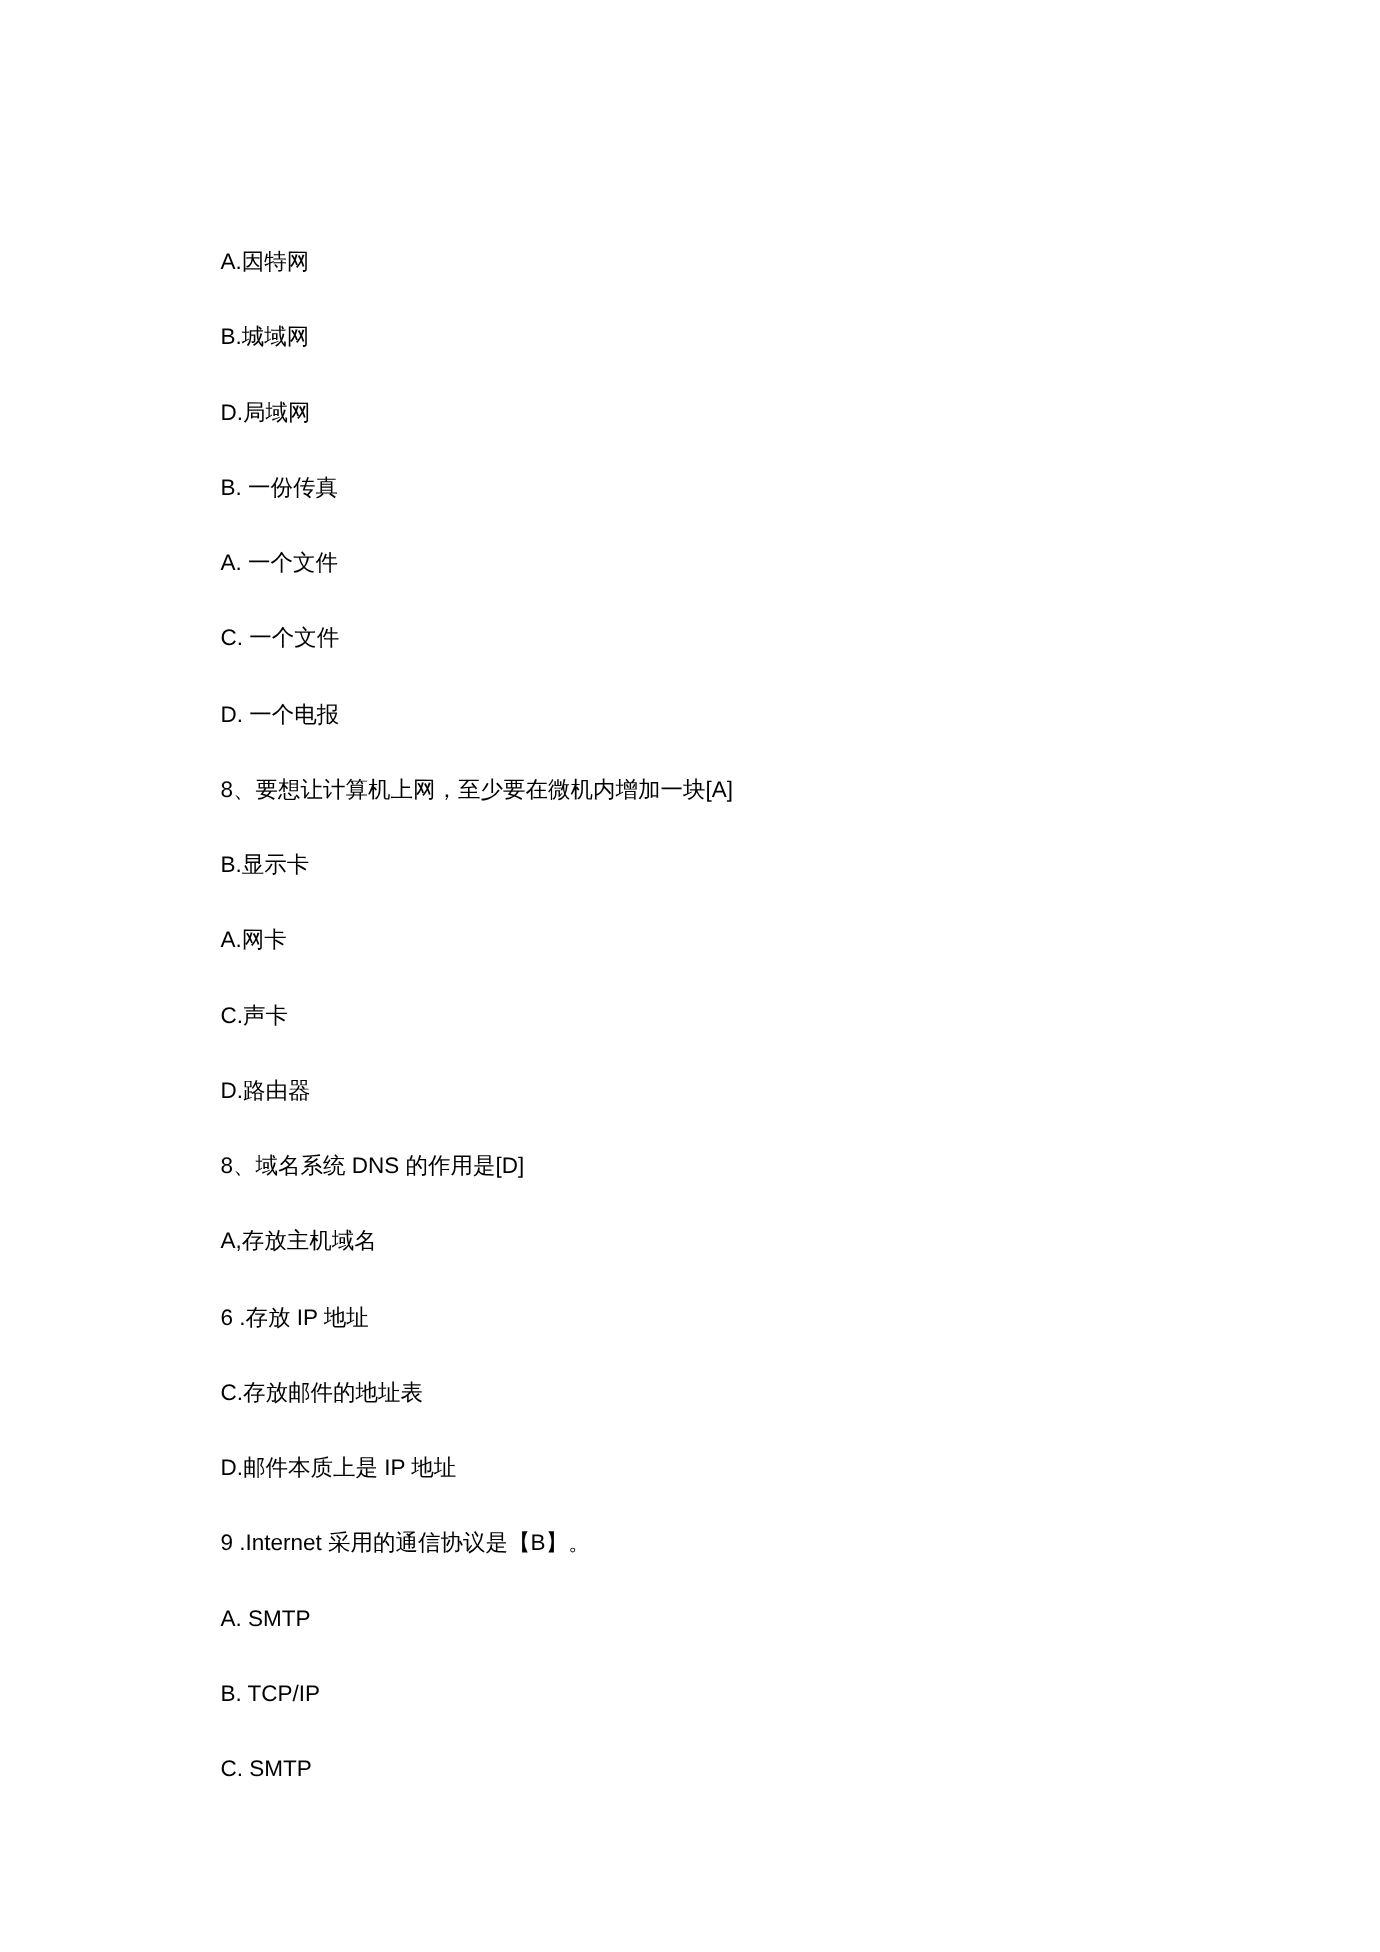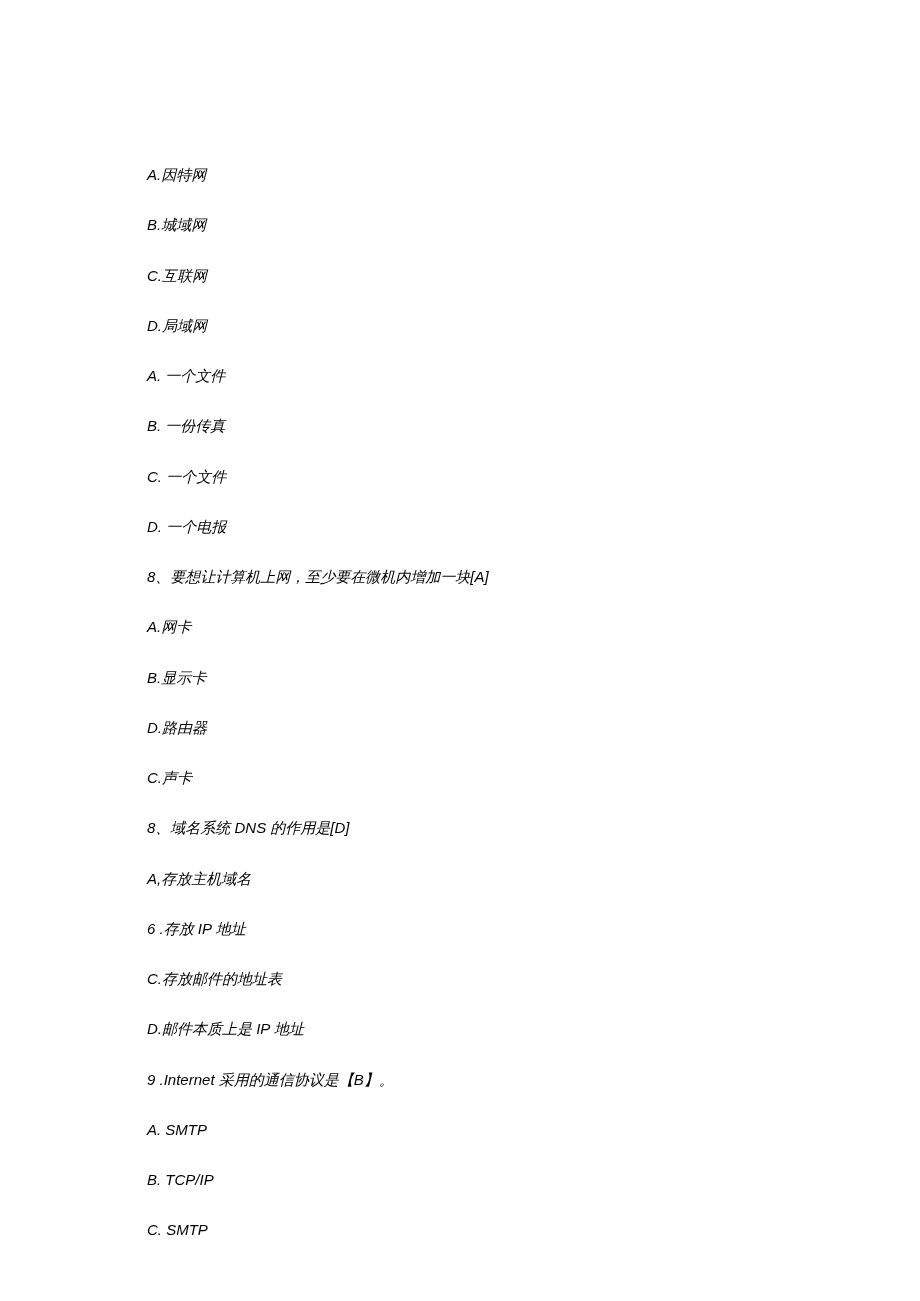--- a/index.html
+++ b/index.html
@@ -1,19 +1,18 @@
 <!DOCTYPE html>
 <html><head>
   <meta charset="utf-8">
   <style>
     * {
       margin: 0;
       padding: 0;
       box-sizing: border-box;
-      font-style: italic;
     }
     body {
       width: 920px;
       min-height: 1301px;
       background: #ffffff;
       font-family: "Microsoft YaHei", "SimSun", Arial, sans-serif;
       font-size: 15px;
       color: #000000;
       padding: 165px 147px 100px 147px;
     }
@@ -21,31 +20,30 @@
       margin-bottom: 30px;
       line-height: 1.35;
     }
   </style>
 </head>
 <body>
 
 <div>
   <div class="line">A.因特网</div>
   <div class="line">B.城域网</div>
-  <div class="line">C.互联网</div>
   <div class="line">D.局域网</div>
+  <div class="line">B.   一份传真</div>
   <div class="line">A.   一个文件</div>
-  <div class="line">B.   一份传真</div>
   <div class="line">C.   一个文件</div>
   <div class="line">D.   一个电报</div>
   <div class="line">8、要想让计算机上网，至少要在微机内增加一块[A]</div>
+  <div class="line">B.显示卡</div>
   <div class="line">A.网卡</div>
-  <div class="line">B.显示卡</div>
+  <div class="line">C.声卡</div>
   <div class="line">D.路由器</div>
-  <div class="line">C.声卡</div>
   <div class="line">8、域名系统 DNS 的作用是[D]</div>
   <div class="line">A,存放主机域名</div>
   <div class="line">6   .存放 IP 地址</div>
   <div class="line">C.存放邮件的地址表</div>
   <div class="line">D.邮件本质上是 IP 地址</div>
   <div class="line">9   .Internet 采用的通信协议是【B】。</div>
   <div class="line">A.   SMTP</div>
   <div class="line">B.   TCP/IP</div>
   <div class="line">C.   SMTP</div>
 

